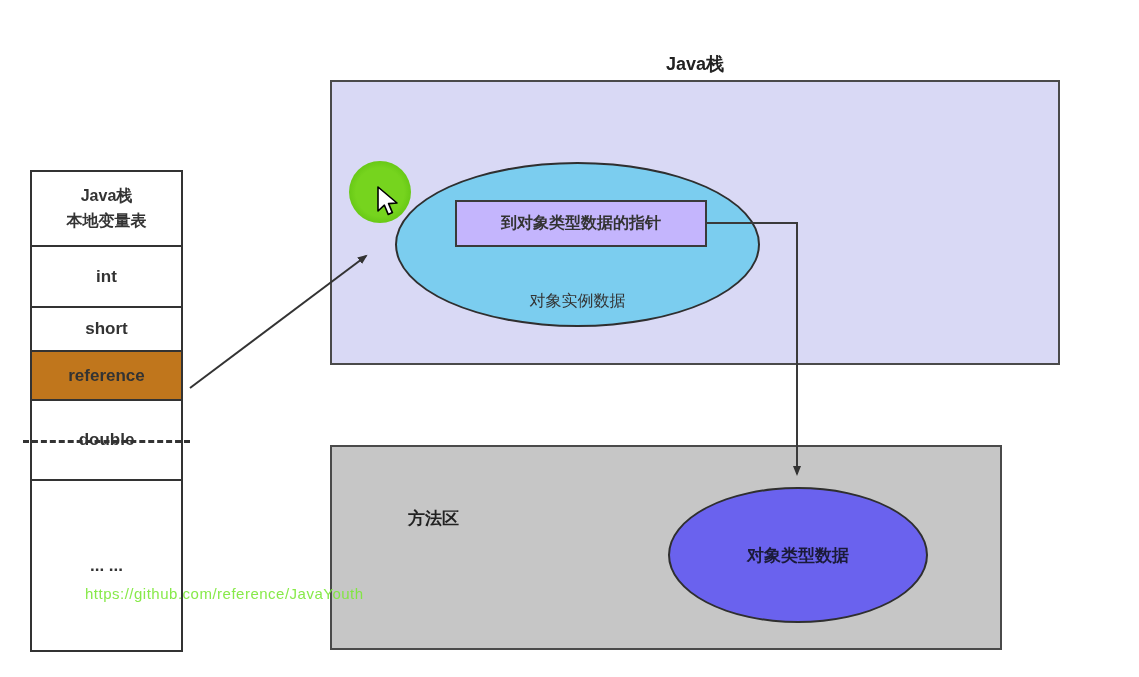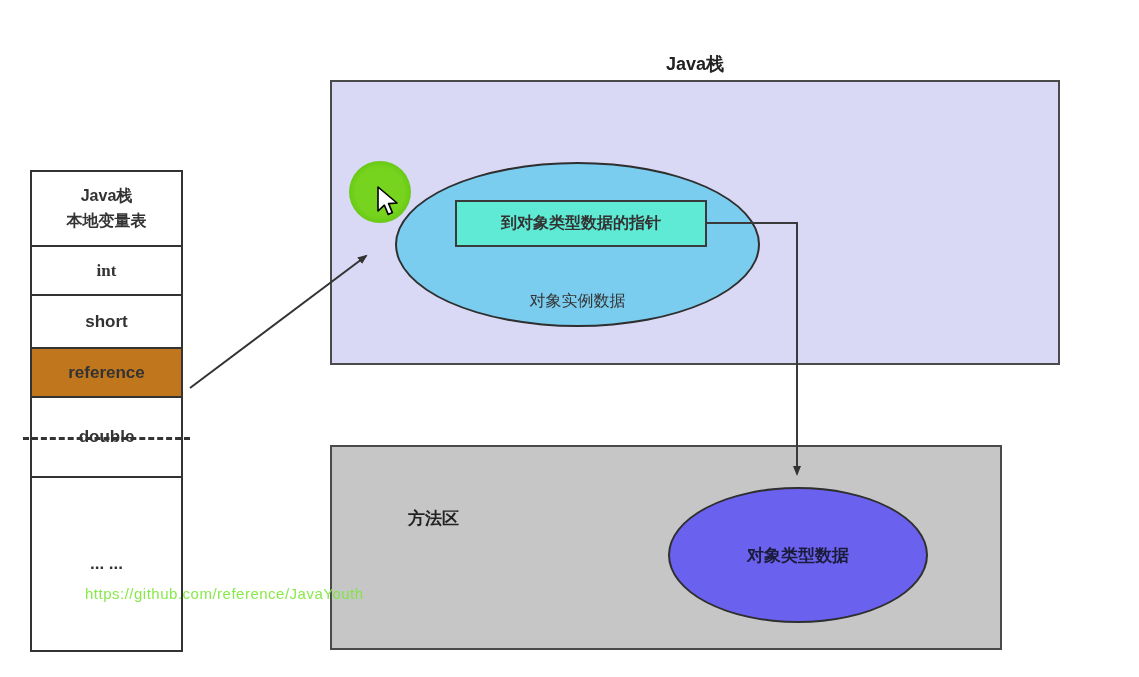--- a/index.html
+++ b/index.html
@@ -26,22 +26,22 @@
   .cell {
     box-sizing: border-box;
     border-bottom: 2px solid #333;
     display: flex; align-items: center; justify-content: center;
     font-weight: bold; font-size: 17px;
     position: relative;
     flex: 0 0 auto;
   }
   .cell:last-child { border-bottom: none; flex: 1 1 auto; }
   .cell-header { height: 75px; flex-direction: column; font-size: 16px; line-height: 1.55; }
-  .c-int    { height: 49px; font-family: Liberation Serif, serif; }
-  .c-short  { height: 53px; }
+  .c-int    { height: 61px; }
+  .c-short  { height: 44px; }
   .c-ref    { height: 49px; background: #c0761c; }
   .c-double { height: 80px; }
   .c-float  { height: 55px; }
   .dash-line {
     position: absolute;
     left: -9px; right: -9px; top: 50%;
     border-top: 3px dashed #333;
     z-index: 0;
   }
   .cell-label { position: relative; z-index: 1; }
@@ -65,21 +65,21 @@
     width: 365px; height: 165px;
     background: #7bcdef;
     border: 2px solid #2f2f2f;
     border-radius: 50%;
     box-sizing: border-box;
     z-index: 2;
   }
   .pointer-box {
     left: 455px; top: 200px;
     width: 252px; height: 47px;
-    background: #5eead4;
+    background: #c4b5fd;
     border: 2px solid #3a3a3a;
     box-sizing: border-box;
     display: flex; align-items: center; justify-content: center;
     font-weight: bold; font-size: 16px; color: #333;
     z-index: 3;
   }
   .instance-label {
     left: 395px; top: 291px; width: 365px;
     text-align: center;
     font-weight: normal; font-size: 16px; color: #333;

